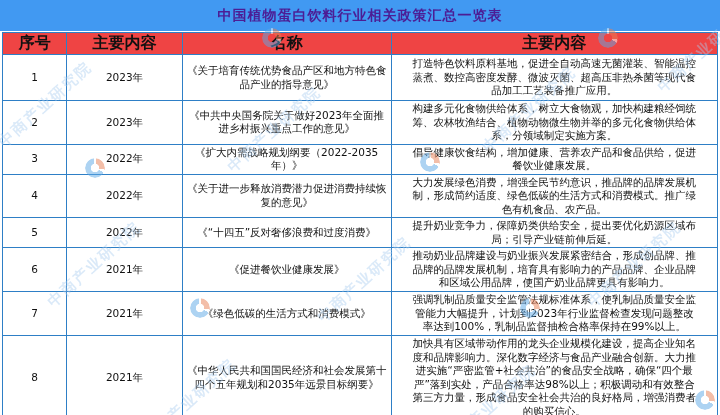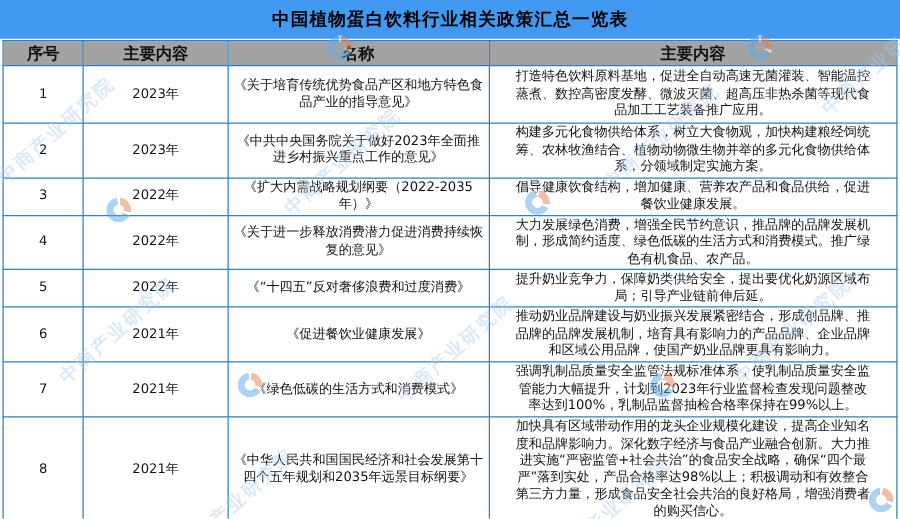--- a/index.html
+++ b/index.html
@@ -5,27 +5,27 @@
   * { margin:0; padding:0; box-sizing:border-box; }
   html,body { background:#fff; }
   .page {
     position:relative; width:720px; height:415px; overflow:hidden;
     background:#fff; font-family:"DejaVu Sans", sans-serif; color:#1a1a1a;
   }
   .title-bar {
     position:relative; width:720px; height:31px; background:#4199f2;
     display:flex; align-items:center; justify-content:center; z-index:2;
   }
-  .title-bar span { font-size:14px; font-weight:bold; color:#000000; letter-spacing:1px; }
+  .title-bar span { font-size:14px; font-weight:bold; color:#4c1d95; letter-spacing:1px; }
   table.policy {
     position:relative; z-index:2; table-layout:fixed; width:716px; margin:1px auto 0 auto;
     border-collapse:collapse; background:transparent;
   }
   th, td { border:1px solid #2e7fc6; text-align:center; vertical-align:middle; overflow:hidden; }
-  thead th { background:#a3a3a3; font-size:13px; font-weight:bold; height:20px; color:#111; }
+  thead th { background:#ef4444; font-size:16px; font-weight:bold; height:20px; color:#111; }
   tbody td { font-size:10.5px; line-height:13.5px; padding:1px 3px; background:transparent; color:#111; }
   td.c-content { padding:1px 19px; }
   tr.r1{height:46px} tr.r2{height:43px} tr.r3{height:26px} tr.r4{height:43px}
   tr.r5{height:29px} tr.r6{height:44px} tr.r7{height:44px} tr.r8{height:61px}
   tfoot td.footer-cell {
     height:23px; text-align:right; padding-right:6px;
     font-size:11.5px; font-weight:bold; letter-spacing:0.5px; color:#000;
   }
   
   .watermark-layer { position:absolute; inset:0; z-index:3; pointer-events:none; }

